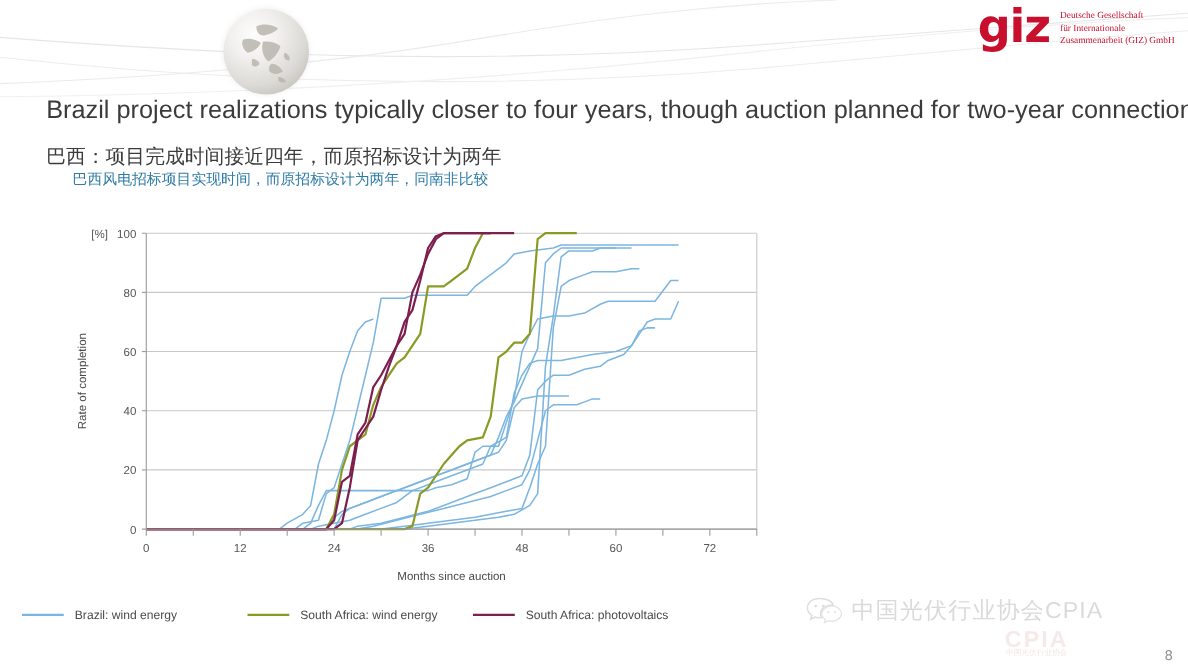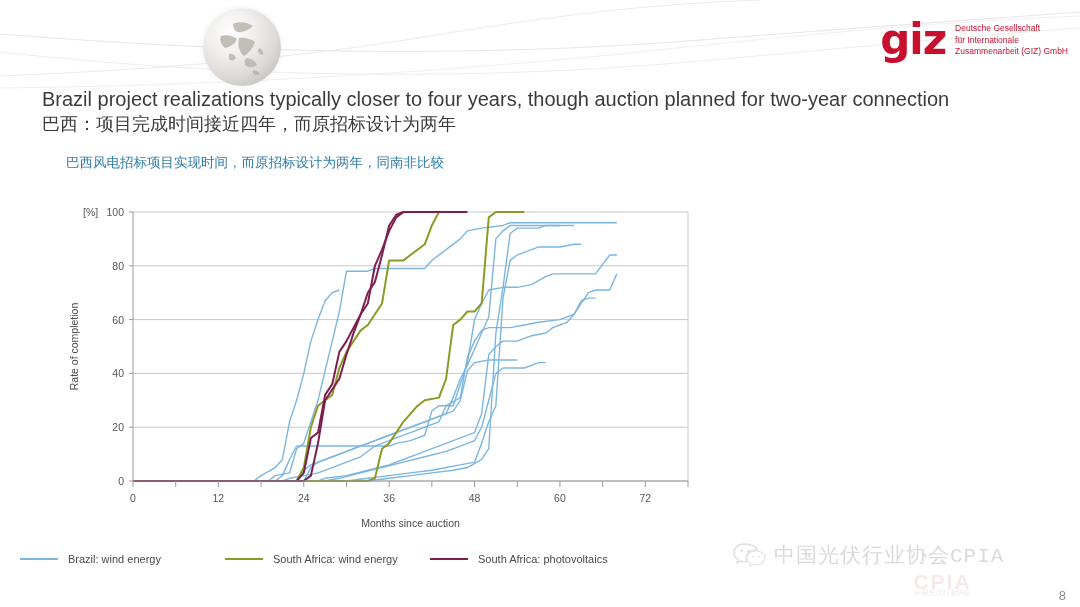--- a/index.html
+++ b/index.html
@@ -14,36 +14,36 @@
   #deco-curves{position:absolute;left:0;top:0;width:1080px;height:95px;pointer-events:none;}
   #globe{
     position:absolute;left:203px;top:8px;width:78px;height:78px;border-radius:50%;
     background:radial-gradient(circle at 36% 30%,#fdfdfd 0%,#f1f0ee 30%,#dcdad6 62%,#c6c3bd 82%,#b6b2ab 100%);
     box-shadow:0 0 6px rgba(0,0,0,.07);
     overflow:hidden;
   }
   #globe svg{position:absolute;left:0;top:0;}
 
   
-  #giz-logo{position:absolute;right:12px;top:20px;display:flex;gap:9px;}
+  #giz-logo{position:absolute;right:12px;top:4px;display:flex;align-items:center;gap:9px;}
   #giz-mark{
     font-family:"DejaVu Sans",sans-serif;
     font-weight:bold;font-size:42px;line-height:40px;color:#c8102e;
     letter-spacing:-1px;
   }
   #giz-sub{
-    font-family:Liberation Sans, sans-serif;
+    font-family:Liberation Serif, serif;
     font-size:8.5px;line-height:11.5px;color:#c8102e;white-space:pre-line;
     padding-top:3px;
   }
 
   
   #title-block{position:absolute;left:42px;top:87px;width:1030px;}
-  #title-en{font-size:20px;color:#3b3b3b;line-height:24px;white-space:nowrap;}
-  #title-zh{font-size:18px;color:#3b3b3b;line-height:25px;margin-top:1px;}
+  #title-en{font-size:23px;color:#3b3b3b;line-height:24px;white-space:nowrap;}
+  #title-zh{font-size:18px;color:#3b3b3b;line-height:25px;margin-top:19px;}
 
   #subtitle-block{position:absolute;left:66px;top:152px;width:800px;}
   #subtitle-en{font-size:14.5px;color:#2e7ba6;line-height:19px;}
   #subtitle-zh{font-size:13.5px;color:#2e7ba6;line-height:20px;margin-top:1px;}
 
   
   #chart-wrap{position:absolute;left:0;top:196px;width:760px;height:390px;}
   #chart-svg{display:block;}
   .gridline{stroke:#c9c9c9;stroke-width:1;}
   .axisline{stroke:#9a9a9a;stroke-width:1;}
@@ -51,21 +51,20 @@
   .ticklabel{font-family:"Liberation Sans",sans-serif;font-size:10.5px;fill:#555;}
   .axistitle{font-family:"Liberation Sans",sans-serif;font-size:10.5px;fill:#4a4a4a;}
   .unitlabel{font-family:"Liberation Sans",sans-serif;font-size:10.5px;fill:#555;}
   .legendlabel{font-family:"Liberation Sans",sans-serif;font-size:11px;fill:#4a4a4a;}
   .series-line{fill:none;stroke-linejoin:round;stroke-linecap:butt;}
 
   
   #watermark{
     position:absolute;left:733px;top:541px;display:flex;align-items:center;gap:7px;
     color:#e2e2e2;
-    font-family:Liberation Mono, monospace;
   }
   #wm-text{font-size:21px;color:#dadada;letter-spacing:1px;white-space:nowrap;}
   #cpia-ghost{
     position:absolute;left:855px;top:570px;width:175px;height:34px;
     font-size:21px;color:#f6e9ea;font-weight:bold;letter-spacing:2px;text-align:center;
   }
   #cpia-ghost-sub{position:absolute;left:855px;top:588px;width:175px;text-align:center;font-size:7px;color:#f1e6e6;}
   #page-no{position:absolute;right:14px;bottom:4px;font-size:13px;color:#8d8d8d;}
 </style>
 </head>

